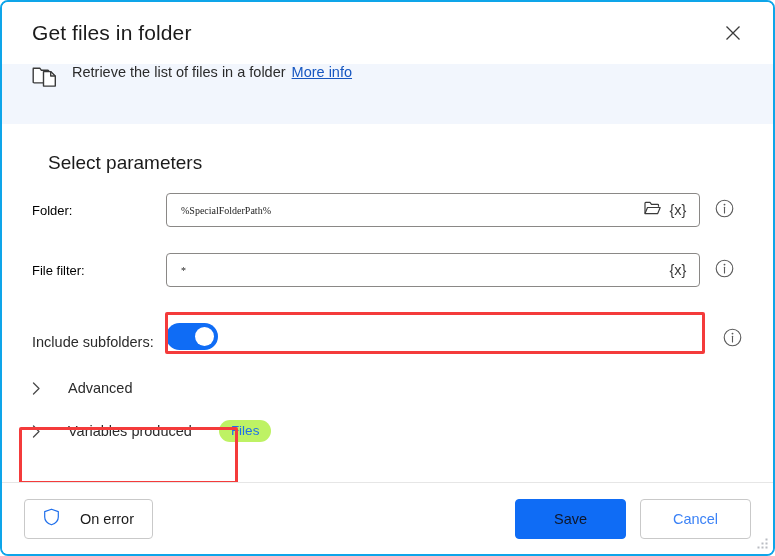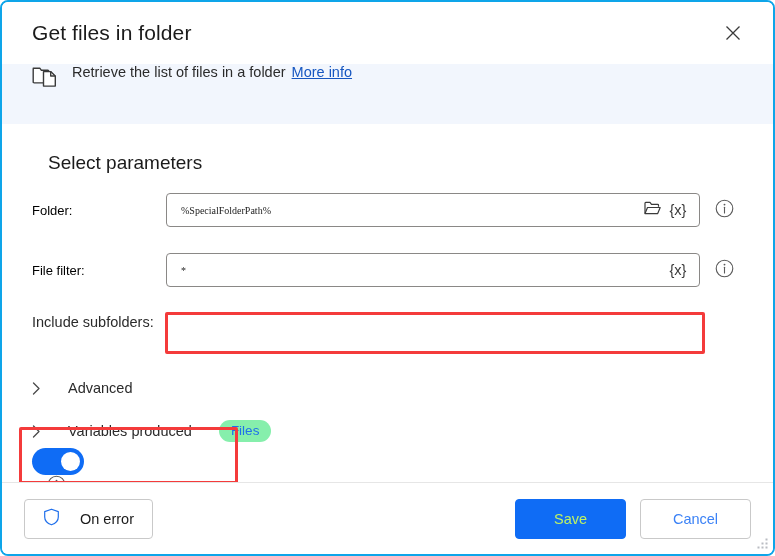--- a/index.html
+++ b/index.html
@@ -157,25 +157,24 @@
     justify-content: center;
     border: none;
     background: transparent;
     cursor: pointer;
     padding: 0;
   }
 
   
   .toggle-row {
     display: flex;
-    align-items: flex-start;
+    align-items: flex-end;
     margin-top: 20px;
     height: 36px;
     position: relative;
-    flex-direction: column;
   }
   .toggle-label {
     width: 134px;
     flex: 0 0 134px;
     font-size: 14.5px;
     color: #2b2b2b;
   }
   .switch {
     width: 52px;
     height: 27px;
@@ -206,21 +205,21 @@
     gap: 27px;
     cursor: pointer;
     width: fit-content;
   }
   .chevron { display: block; line-height: 0; }
   .expander-label {
     font-size: 14.5px;
     color: #2b2b2b;
   }
   .badge {
-    background: #86efac;
+    background: #bef264;
     color: #1f6feb;
     font-size: 13.5px;
     border-radius: 11px;
     padding: 3px 12px 4px 12px;
     cursor: pointer;
   }
 
   
   .redbox {
     position: absolute;
@@ -258,21 +257,21 @@
     background: #ffffff;
     border: 1px solid #c9c9c9;
     color: #1b1b1b;
     padding: 0 18px;
     gap: 20px;
   }
   .spacer { flex: 1 1 auto; }
   .btn-save {
     background: #0f6cf5;
     border: 1px solid #0f6cf5;
-    color: #bef264;
+    color: #0f172a;
     width: 111px;
     margin-right: 14px;
   }
   .btn-cancel {
     background: #ffffff;
     border: 1px solid #c9c9c9;
     color: #3b82f6;
     width: 111px;
   }
 

